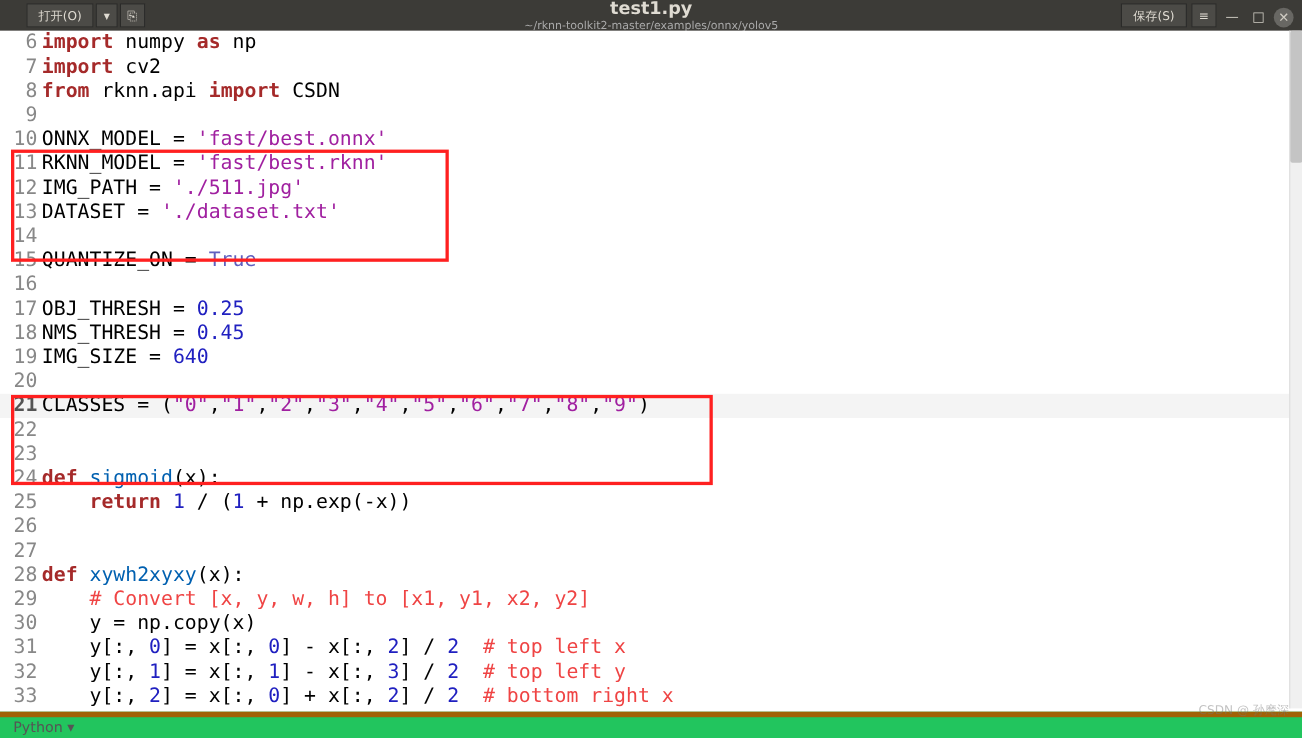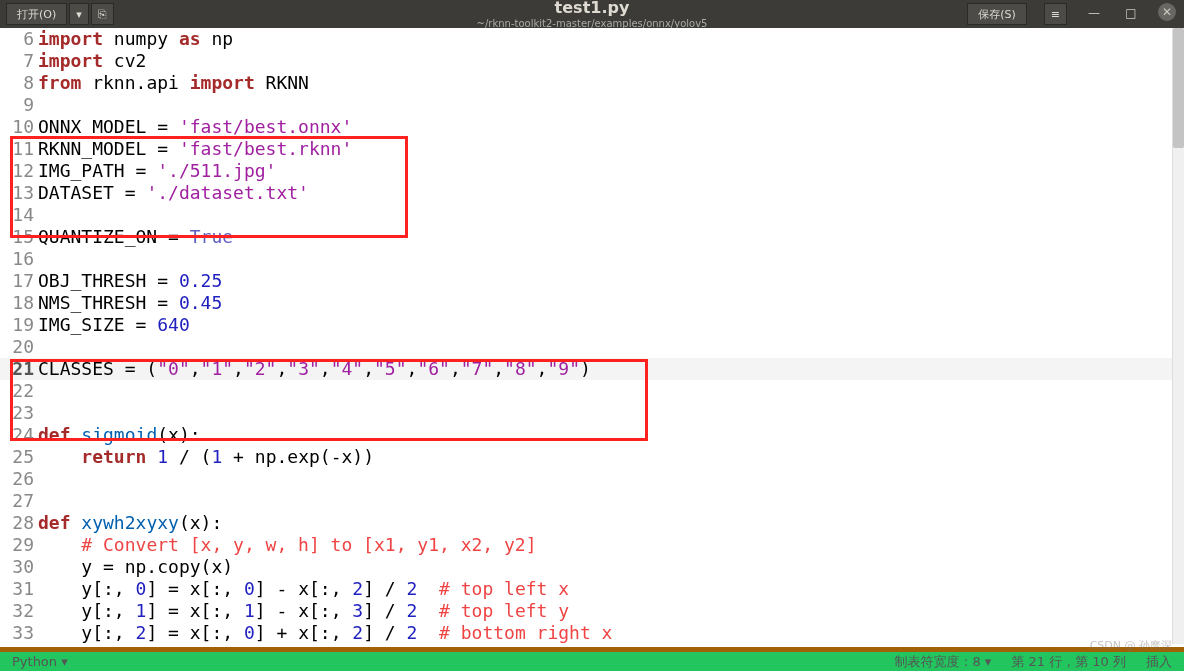--- a/index.html
+++ b/index.html
@@ -1,25 +1,25 @@
 <!DOCTYPE html>
 <html><head>
 <meta charset="utf-8">
 <style>
 * { margin: 0; padding: 0; box-sizing: border-box; }
 body { font-family: "DejaVu Sans", sans-serif; background: #fff; width: 1184px; height: 671px; overflow: hidden; position: relative; }
 
 .titlebar { background: #3c3b37; height: 28px; display: flex; align-items: center; color: #dfdbd2; font-size: 12px; position: relative; }
-.tb-left { display: flex; align-items: center; gap: 2px; padding-left: 6px; }
+.tb-left { display: flex; align-items: center; gap: 2px; padding-left: 24px; }
 .tb-btn { background: #4c4b47; border: 1px solid #2a2a28; padding: 2px 10px; height: 22px; display: flex; align-items: center; font-size: 11px; color: #dfdbd2; }
 .tb-btn.icon-only { padding: 2px 6px; }
 .tb-center { position: absolute; left: 50%; transform: translateX(-50%); text-align: center; line-height: 1.2; }
 .tb-title { font-weight: bold; font-size: 16px; }
 .tb-subtitle { font-size: 10px; color: #aaa; }
-.tb-right { margin-left: auto; display: flex; align-items: flex-start; gap: 17px; padding-right: 8px; }
+.tb-right { margin-left: auto; display: flex; align-items: flex-end; gap: 4px; padding-right: 8px; }
 .win-btn { width: 20px; height: 20px; display: flex; align-items: center; justify-content: center; color: #cfcbc2; }
 .win-close { background: #686763; border-radius: 50%; width: 18px; height: 18px; }
 
 .editor { background: #fff; font-family: "DejaVu Sans Mono", monospace; font-size: 18px; line-height: 22px; position: relative; }
 .line { display: flex; white-space: pre; }
 .line.current { background: #f4f4f4; }
 .gutter { width: 36px; text-align: right; color: #888; padding-right: 2px; user-select: none; }
 .line.current .gutter { font-weight: bold; color: #555; }
 .code { padding-left: 2px; }
 
@@ -66,21 +66,21 @@
     <div class="win-btn">□</div>
     <div class="win-btn win-close">✕</div>
   </div>
 </div>
 
 <div class="editor" id="editor">
   <div class="redbox box1"></div>
   <div class="redbox box2"></div>
 <div class="line"><span class="gutter">6</span><span class="code"><span class="kw">import</span><span> numpy </span><span class="kw">as</span><span> np</span></span></div>
     <div class="line"><span class="gutter">7</span><span class="code"><span class="kw">import</span><span> cv2</span></span></div>
-    <div class="line"><span class="gutter">8</span><span class="code"><span class="kw">from</span><span> rknn.api </span><span class="kw">import</span><span> RKNN</span></span></div>
+    <div class="line"><span class="gutter">8</span><span class="code"><span class="kw">from</span><span> rknn.api </span><span class="kw">import</span><span> CSDN</span></span></div>
     <div class="line"><span class="gutter">9</span><span class="code"></span></div>
     <div class="line"><span class="gutter">10</span><span class="code"><span>ONNX_MODEL = </span><span class="str">'fast/best.onnx'</span></span></div>
     <div class="line"><span class="gutter">11</span><span class="code"><span>RKNN_MODEL = </span><span class="str">'fast/best.rknn'</span></span></div>
     <div class="line"><span class="gutter">12</span><span class="code"><span>IMG_PATH = </span><span class="str">'./511.jpg'</span></span></div>
     <div class="line"><span class="gutter">13</span><span class="code"><span>DATASET = </span><span class="str">'./dataset.txt'</span></span></div>
     <div class="line"><span class="gutter">14</span><span class="code"></span></div>
     <div class="line"><span class="gutter">15</span><span class="code"><span>QUANTIZE_ON = </span><span class="bool">True</span></span></div>
     <div class="line"><span class="gutter">16</span><span class="code"></span></div>
     <div class="line"><span class="gutter">17</span><span class="code"><span>OBJ_THRESH = </span><span class="num">0.25</span></span></div>
     <div class="line"><span class="gutter">18</span><span class="code"><span>NMS_THRESH = </span><span class="num">0.45</span></span></div>
@@ -100,19 +100,14 @@
     <div class="line"><span class="gutter">32</span><span class="code"><span>    y[:, </span><span class="num">1</span><span>] = x[:, </span><span class="num">1</span><span>] - x[:, </span><span class="num">3</span><span>] / </span><span class="num">2</span><span>  </span><span class="cm"># top left y</span></span></div>
     <div class="line"><span class="gutter">33</span><span class="code"><span>    y[:, </span><span class="num">2</span><span>] = x[:, </span><span class="num">0</span><span>] + x[:, </span><span class="num">2</span><span>] / </span><span class="num">2</span><span>  </span><span class="cm"># bottom right x</span></span></div>
   </div>
 
 <div class="scrollbar">
   <div class="thumb"></div>
 </div>
 
 <div class="statusbar">
   <span class="sb-lang">Python ▾</span>
-  <div class="sb-right">
-    <span>制表符宽度：8 ▾</span>
-    <span>第 21 行，第 10 列</span>
-    <span>插入</span>
-  </div>
 </div>
 <div class="watermark">CSDN @ 孙麾深</div>
 
 </body></html>

